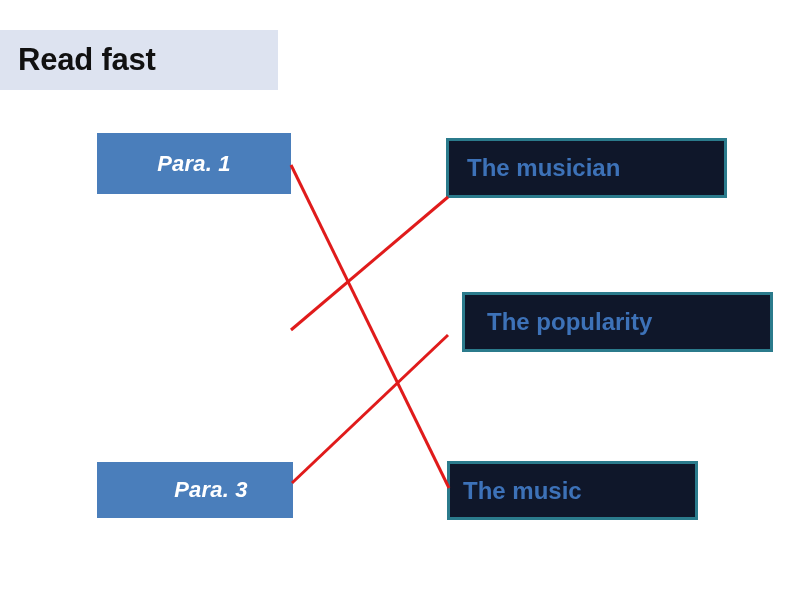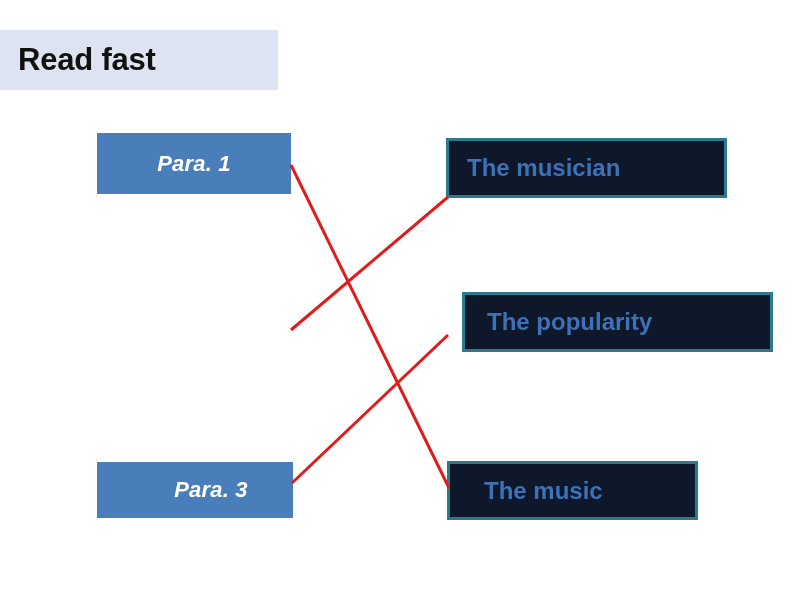--- a/index.html
+++ b/index.html
@@ -77,21 +77,21 @@
     align-items: center;
     color: #3d72b8;
     font-size: 24px;
     font-weight: bold;
     white-space: nowrap;
     box-sizing: border-box;
     padding-left: 18px;
   }
   #topic-box-musician   { left: 446px; top: 126px; width: 281px; height: 60px; }
   #topic-box-popularity { left: 446px; top: 280px; width: 311px; height: 60px; padding-left: 22px; margin-left: 16px; }
-  #topic-box-music      { left: 447px; top: 449px; width: 251px; height: 59px; padding-left: 34px; }
+  #topic-box-music      { left: 447px; top: 449px; width: 251px; height: 59px; padding-left: 13px; }
 
   
   #connectors {
     position: absolute;
     left: 0;
     top: 0;
     width: 794px;
     height: 596px;
     pointer-events: none;
   }

